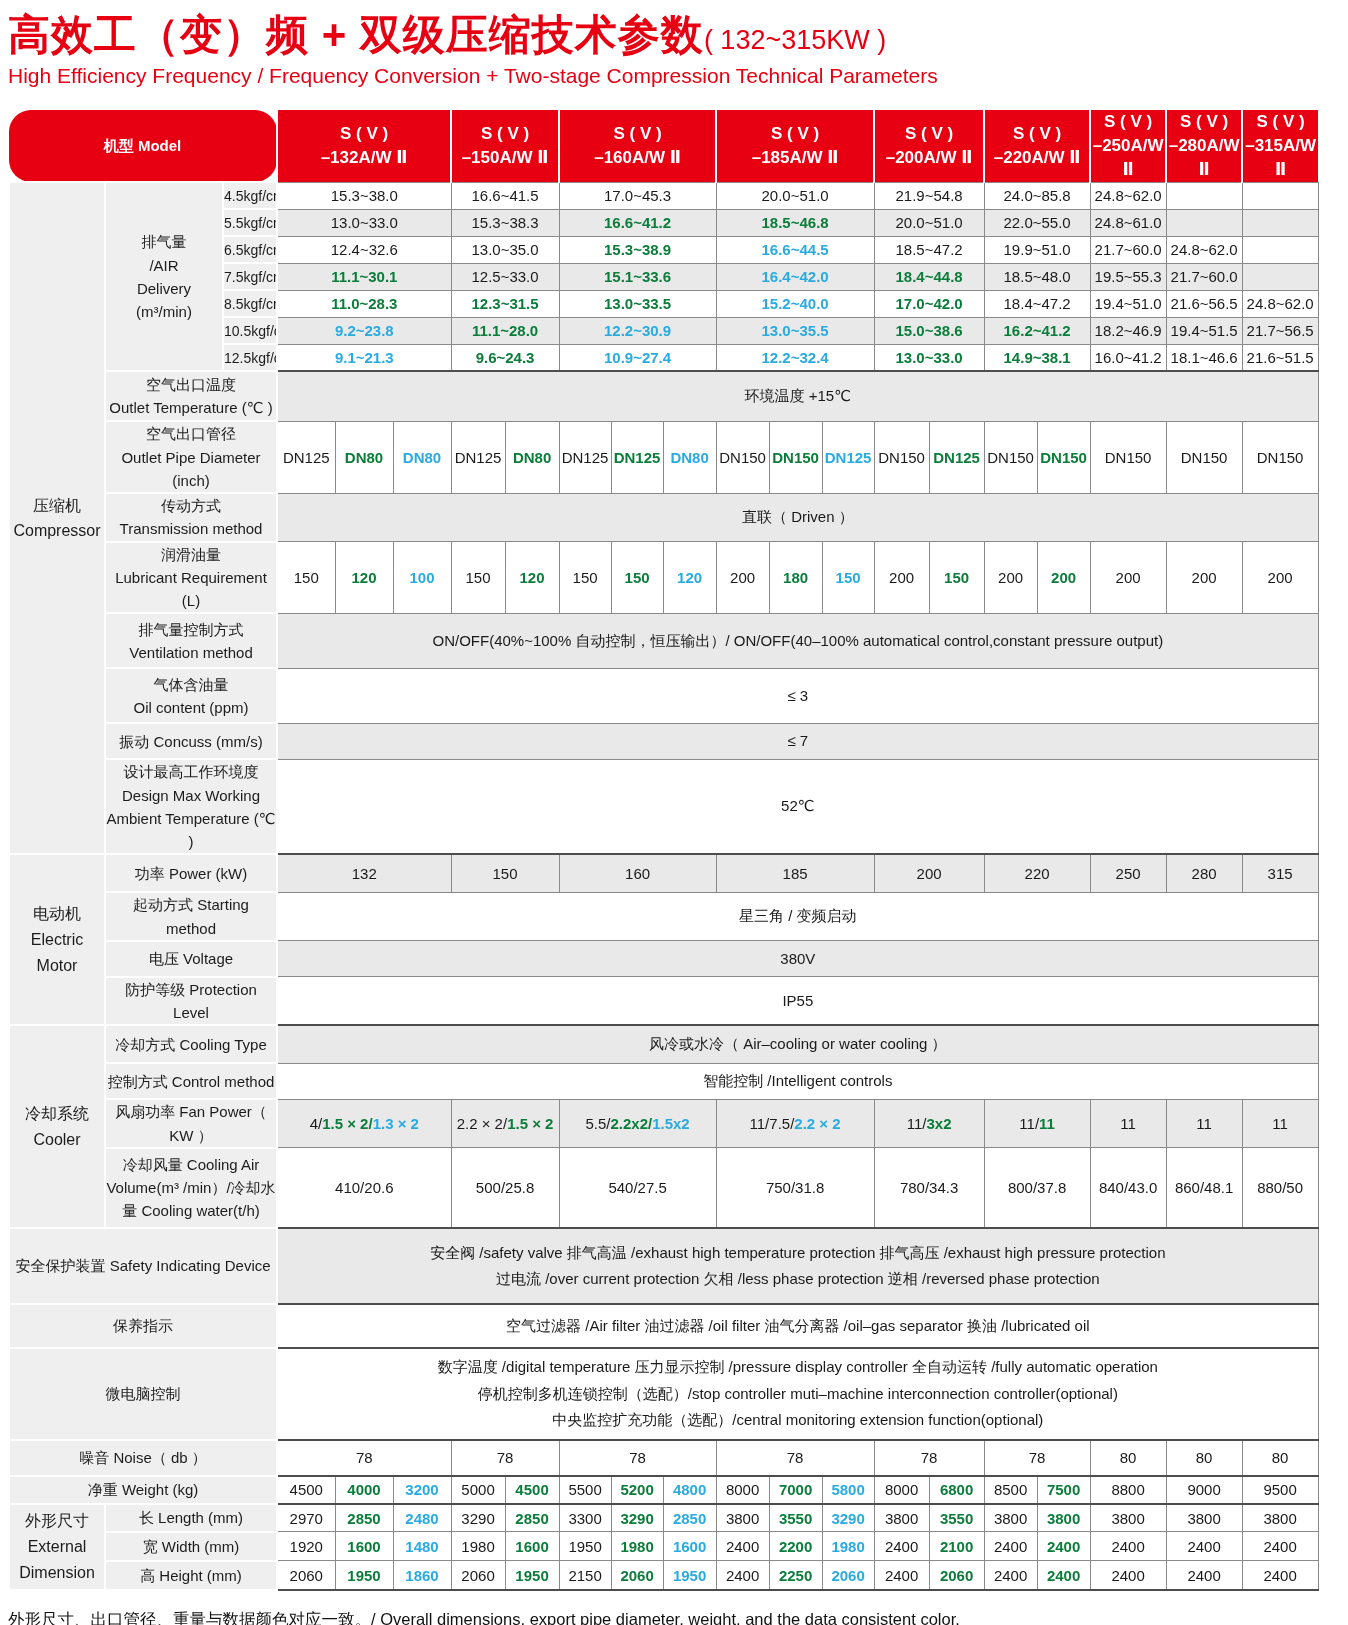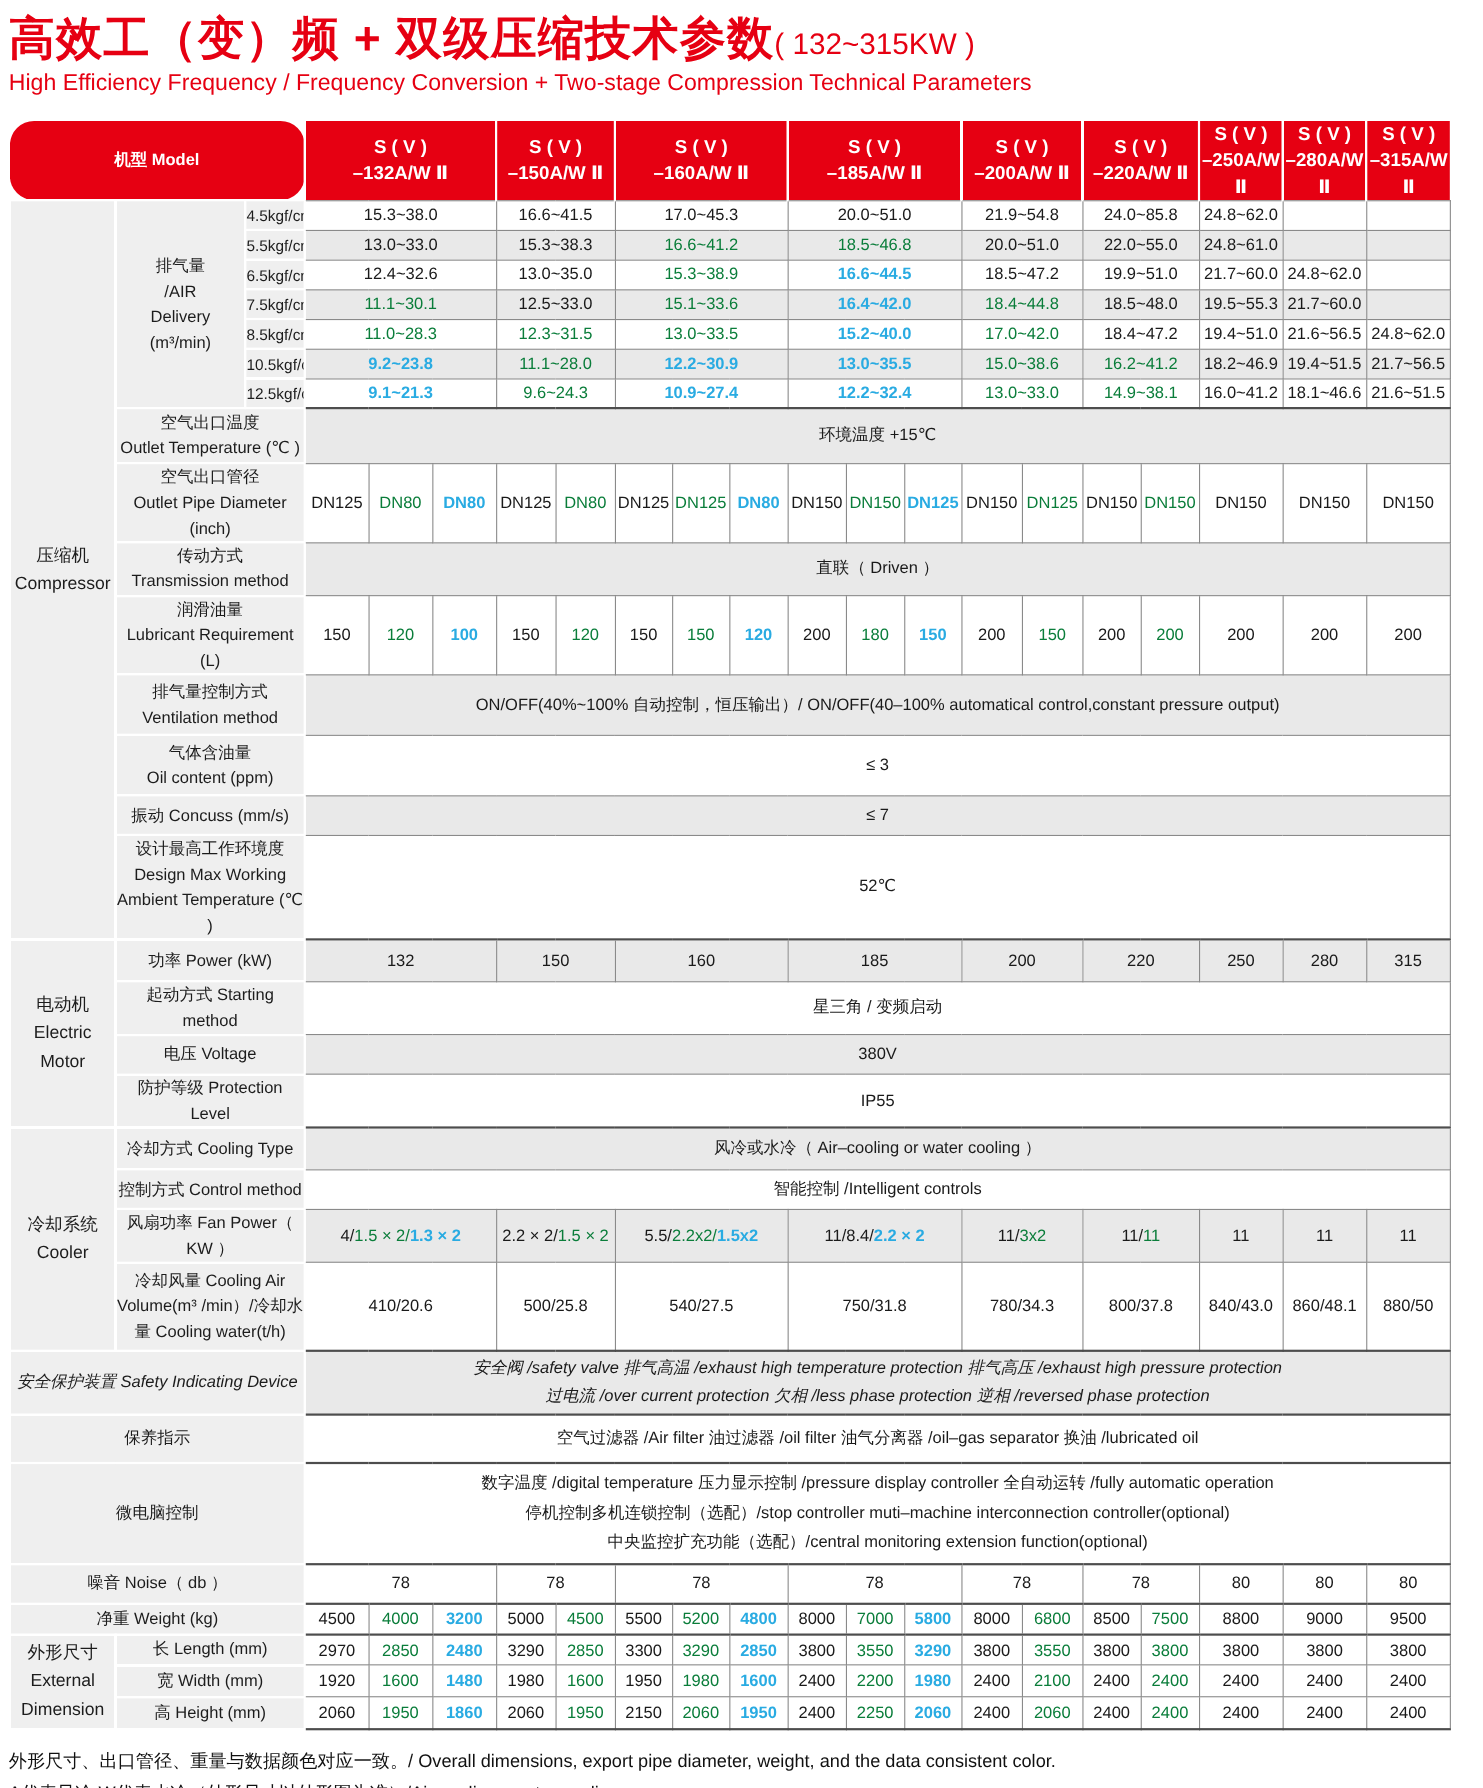--- a/index.html
+++ b/index.html
@@ -16,21 +16,21 @@
   .tbl td{border:1px solid var(--grid);text-align:center;vertical-align:middle;font-size:15px;overflow:hidden;}
   .tbl td.lbl{background:var(--lblbg);border:2px solid #fff;color:#1c1c1c;}
   .tbl td.cat{font-size:16px;line-height:1.6;}
   .tbl td.param{font-size:15px;line-height:1.55;}
   .tbl td.press{font-size:14px;}
   .tbl td.val{background:#fff;}
   .tbl td.alt{background:var(--alt);}
   .tbl thead td{background:var(--red);color:#fff;border:none;border-left:2px solid #fff;font-size:17px;font-weight:700;line-height:1.4;}
   .tbl thead td:first-child{border-left:none;font-size:15px;border-radius:22px;}
   .pre{white-space:pre-line;}
-  .tg{color:var(--green);font-weight:400;}
+  .tg{color:var(--green);font-weight:700;}
   .tc{color:var(--cyan);font-weight:700;}
   tr.sec > td{border-top:2px solid var(--thick);}
   .mline{line-height:1.75;}
   .footer{margin-top:14px;font-size:16.5px;line-height:1.8;color:#111;}
   .footer p{margin:0;}
 </style>
 </head>
 <body>
 <div class="page">
 
@@ -283,42 +283,42 @@
         </tr>
         <tr style="height: 36px;">
           <td class="lbl param pre" colspan="2">控制方式 Control method</td>
           <td class="val mline pre" colspan="18">智能控制 /Intelligent controls</td>
         </tr>
         <tr style="height: 33px;">
           <td class="lbl param pre" colspan="2">风扇功率 Fan Power（ KW ）</td>
           <td class="val alt" colspan="3"><span>4/</span><span class="tg">1.5 × 2</span><span class="tg">/</span><span class="tc">1.3 × 2</span></td>
           <td class="val alt" colspan="2"><span>2.2 × 2/</span><span class="tg">1.5 × 2</span></td>
           <td class="val alt" colspan="3"><span>5.5/</span><span class="tg">2.2x2</span><span class="tg">/</span><span class="tc">1.5x2</span></td>
-          <td class="val alt" colspan="3"><span>11/8.4/</span><span class="tc">2.2 × 2</span></td>
+          <td class="val alt" colspan="3"><span>11/7.5/</span><span class="tc">2.2 × 2</span></td>
           <td class="val alt" colspan="2"><span>11/</span><span class="tg">3x2</span></td>
           <td class="val alt" colspan="2"><span>11/</span><span class="tg">11</span></td>
           <td class="val alt" colspan="1"><span>11</span></td>
           <td class="val alt" colspan="1"><span>11</span></td>
           <td class="val alt" colspan="1"><span>11</span></td>
         </tr>
         <tr style="height: 80px;">
           <td class="lbl param pre" colspan="2">冷却风量 Cooling Air
 Volume(m³ /min）/冷却水
 量 Cooling water(t/h)</td>
           <td class="val " colspan="3">410/20.6</td>
           <td class="val " colspan="2">500/25.8</td>
           <td class="val " colspan="3">540/27.5</td>
           <td class="val " colspan="3">750/31.8</td>
           <td class="val " colspan="2">780/34.3</td>
           <td class="val " colspan="2">800/37.8</td>
           <td class="val " colspan="1">840/43.0</td>
           <td class="val " colspan="1">860/48.1</td>
           <td class="val " colspan="1">880/50</td>
         </tr>
-        <tr class="sec" style="height: 58px; font-style: italic;">
+        <tr class="sec" style="height: 76px;">
           <td class="lbl param pre" colspan="3">安全保护装置 Safety Indicating Device</td>
           <td class="val mline alt pre" colspan="18">安全阀 /safety valve  排气高温 /exhaust high temperature protection  排气高压 /exhaust high pressure protection
 过电流 /over current protection  欠相 /less phase protection  逆相 /reversed phase  protection</td>
         </tr>
         <tr class="sec" style="height: 44px;">
           <td class="lbl param pre" colspan="3">保养指示</td>
           <td class="val mline pre" colspan="18">空气过滤器 /Air filter  油过滤器 /oil filter   油气分离器 /oil–gas separator  换油 /lubricated oil</td>
         </tr>
         <tr class="sec" style="height: 92px;">
           <td class="lbl param pre" colspan="3">微电脑控制</td>

